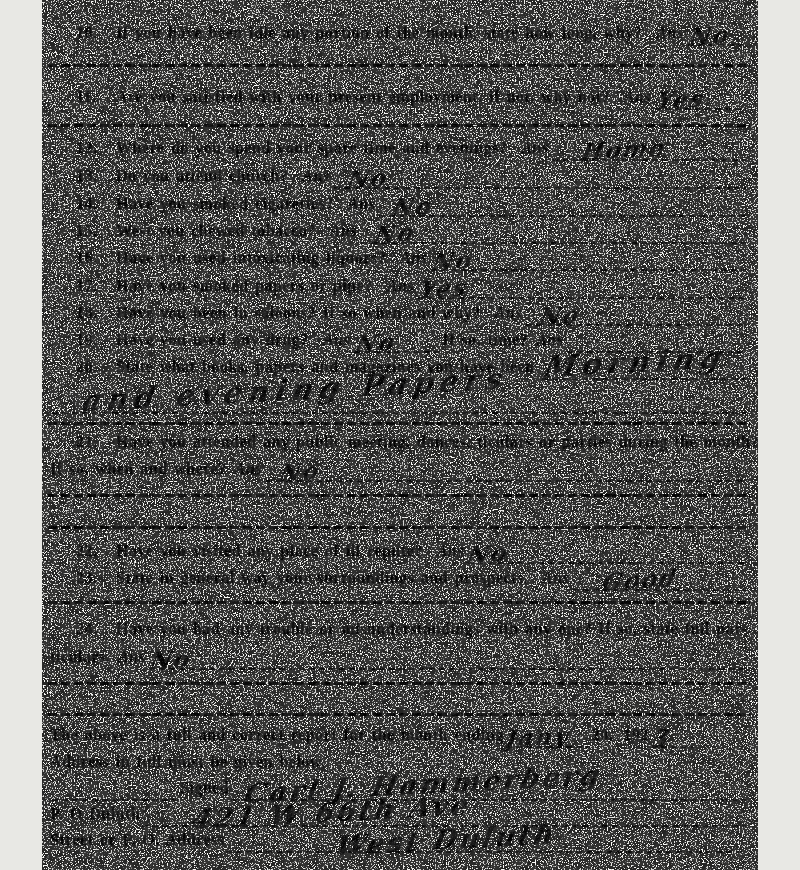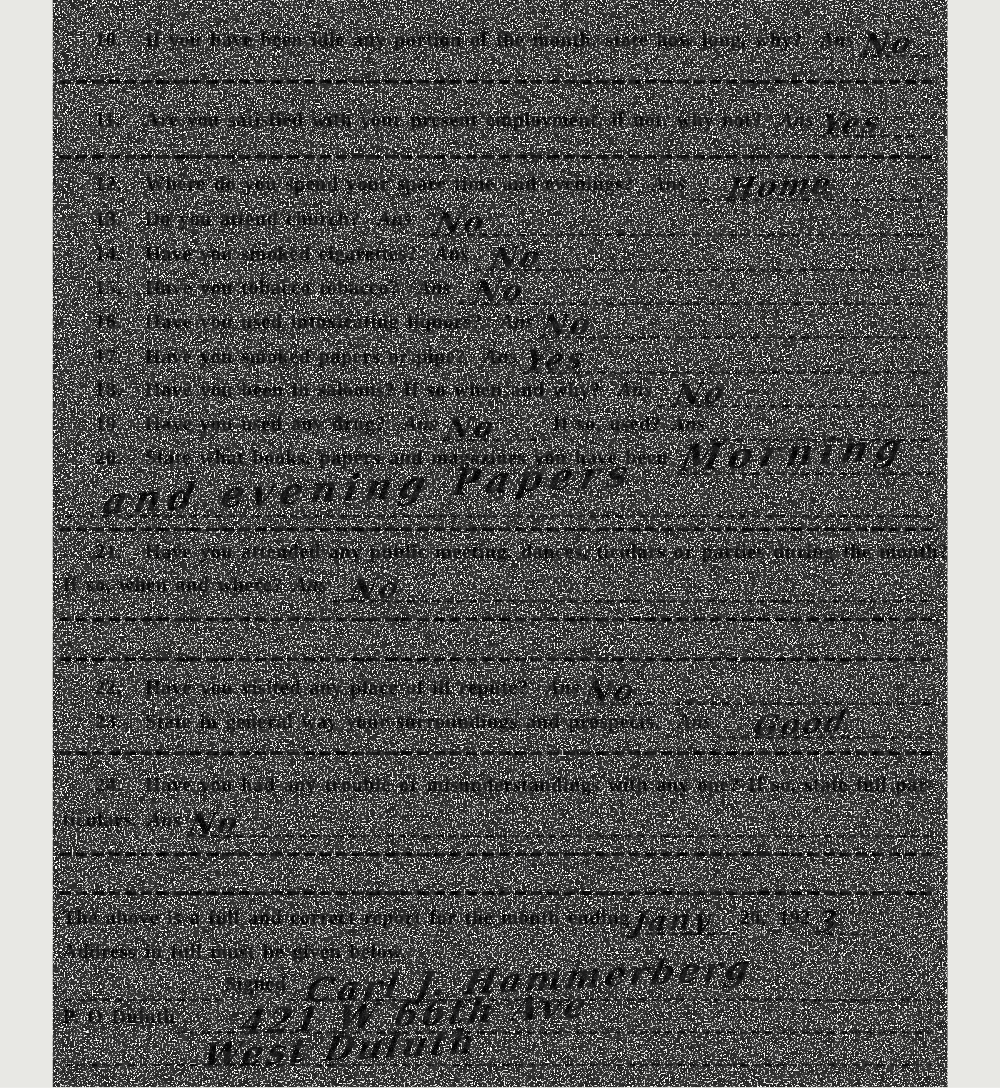--- a/index.html
+++ b/index.html
@@ -104,21 +104,21 @@
     <span class="print q-num">14.</span>
     <span class="print q-text">Have you smoked cigarettes?</span>
     <span class="print ans-label">Ans</span>
     <span class="fill">
       <span class="hw off14">No</span>
     </span>
   </div>
 
   <div class="row" style="top:222px">
     <span class="print q-num">15.</span>
-    <span class="print q-text">Have you tobacco tobacco?</span>
+    <span class="print q-text">West you chewed tobacco?</span>
     <span class="print ans-label">Ans</span>
     <span class="fill">
       <span class="hw off14">No</span>
     </span>
   </div>
 
   <div class="row" style="top:249px">
     <span class="print q-num">16.</span>
     <span class="print q-text">Have you used intoxicating liquors?</span>
     <span class="print ans-label">Ans</span>
@@ -145,21 +145,21 @@
     </span>
   </div>
 
   <div class="row" style="top:331px">
     <span class="print q-num">19.</span>
     <span class="print q-text">Have you used any drug?</span>
     <span class="print ans-label">Ans</span>
     <span class="fill w90">
       <span class="hw off2">No</span>
     </span>
-    <span class="print cont">If so, used?</span>
+    <span class="print cont">If so, time?</span>
     <span class="print ans-label">Ans</span>
     <span class="fill">
       <span class="hw off2"></span>
     </span>
   </div>
 
   <div class="row" style="top:358px">
     <span class="print q-num">20.</span>
     <span class="print q-text">State what books, papers and magazines you have been</span>
     <span class="fill">
@@ -250,20 +250,21 @@
   </div>
 
   <div class="row" style="top:805px">
     <span class="print">P. O  Duluth</span>
     <span class="fill">
       <span class="hw hw-sig off50">421 W 66th Ave</span>
     </span>
   </div>
 
   <div class="row" style="top:831px">
+    <span class="print">Street or P. O.  Address</span>
     <span class="fill">
       <span class="hw hw-sig off110">West Duluth</span>
     </span>
   </div>
 
   <svg class="noise" width="800" height="870">
     <filter id="speck1">
       <feTurbulence type="fractalNoise" baseFrequency="0.75" numOctaves="2" seed="7"></feTurbulence>
       <feColorMatrix type="matrix" values="0 0 0 0 0  0 0 0 0 0  0 0 0 0 0  9 9 9 0 -11.6"></feColorMatrix>
     </filter>

